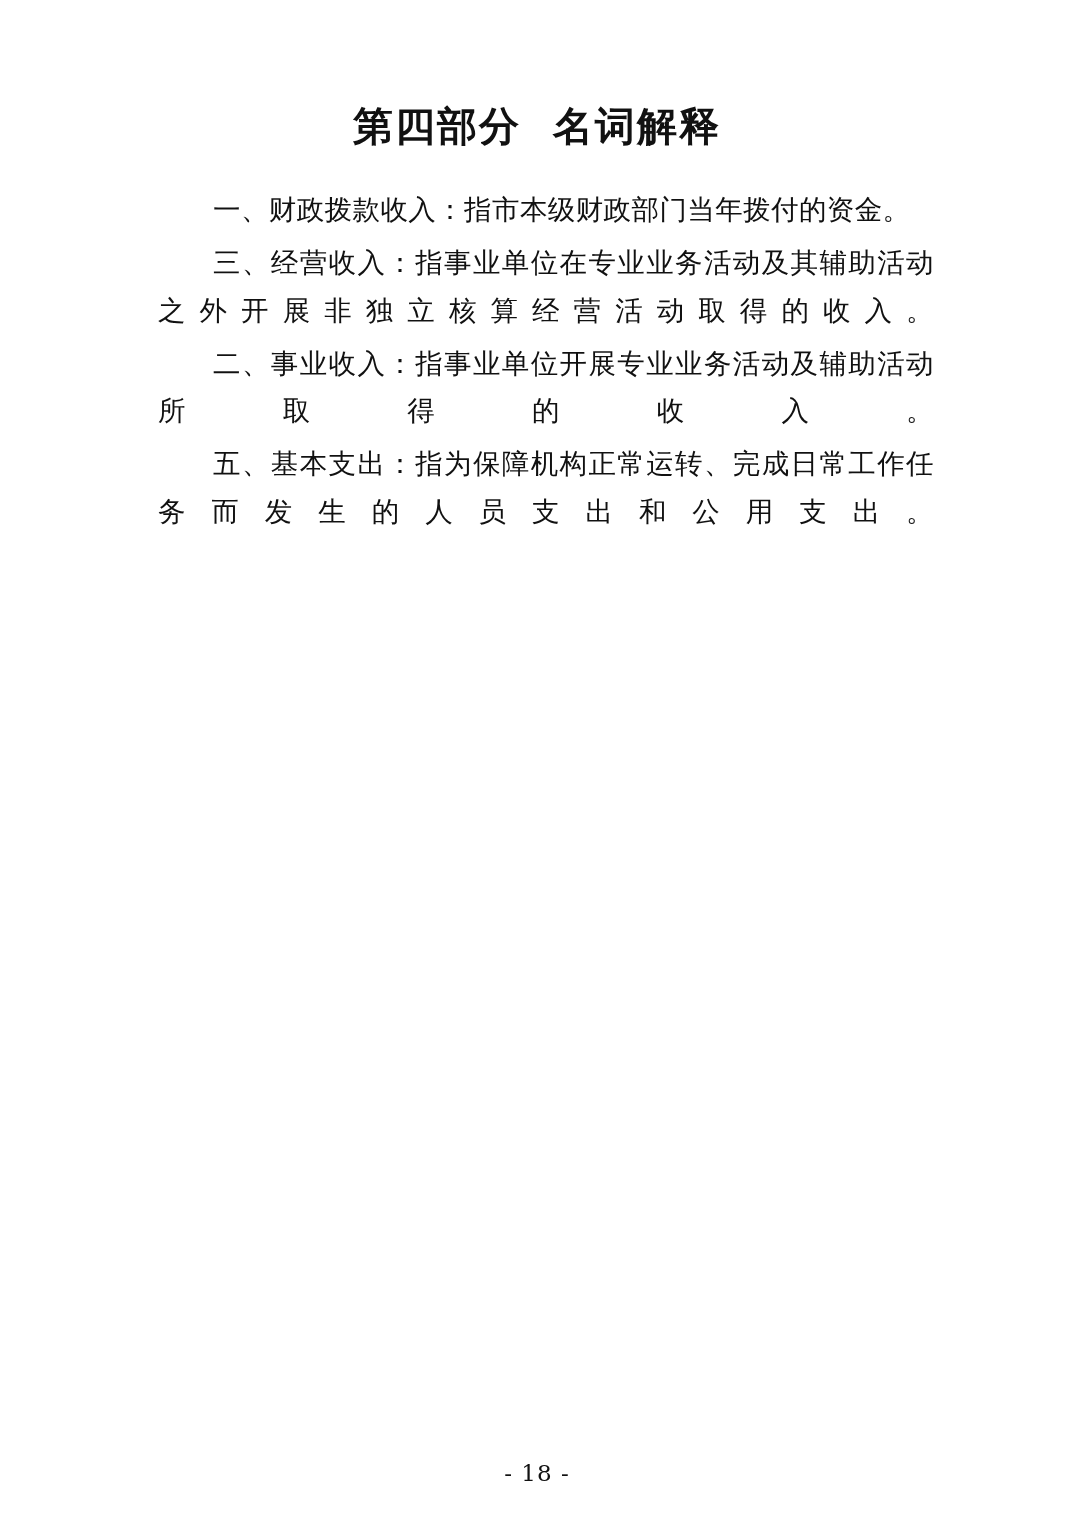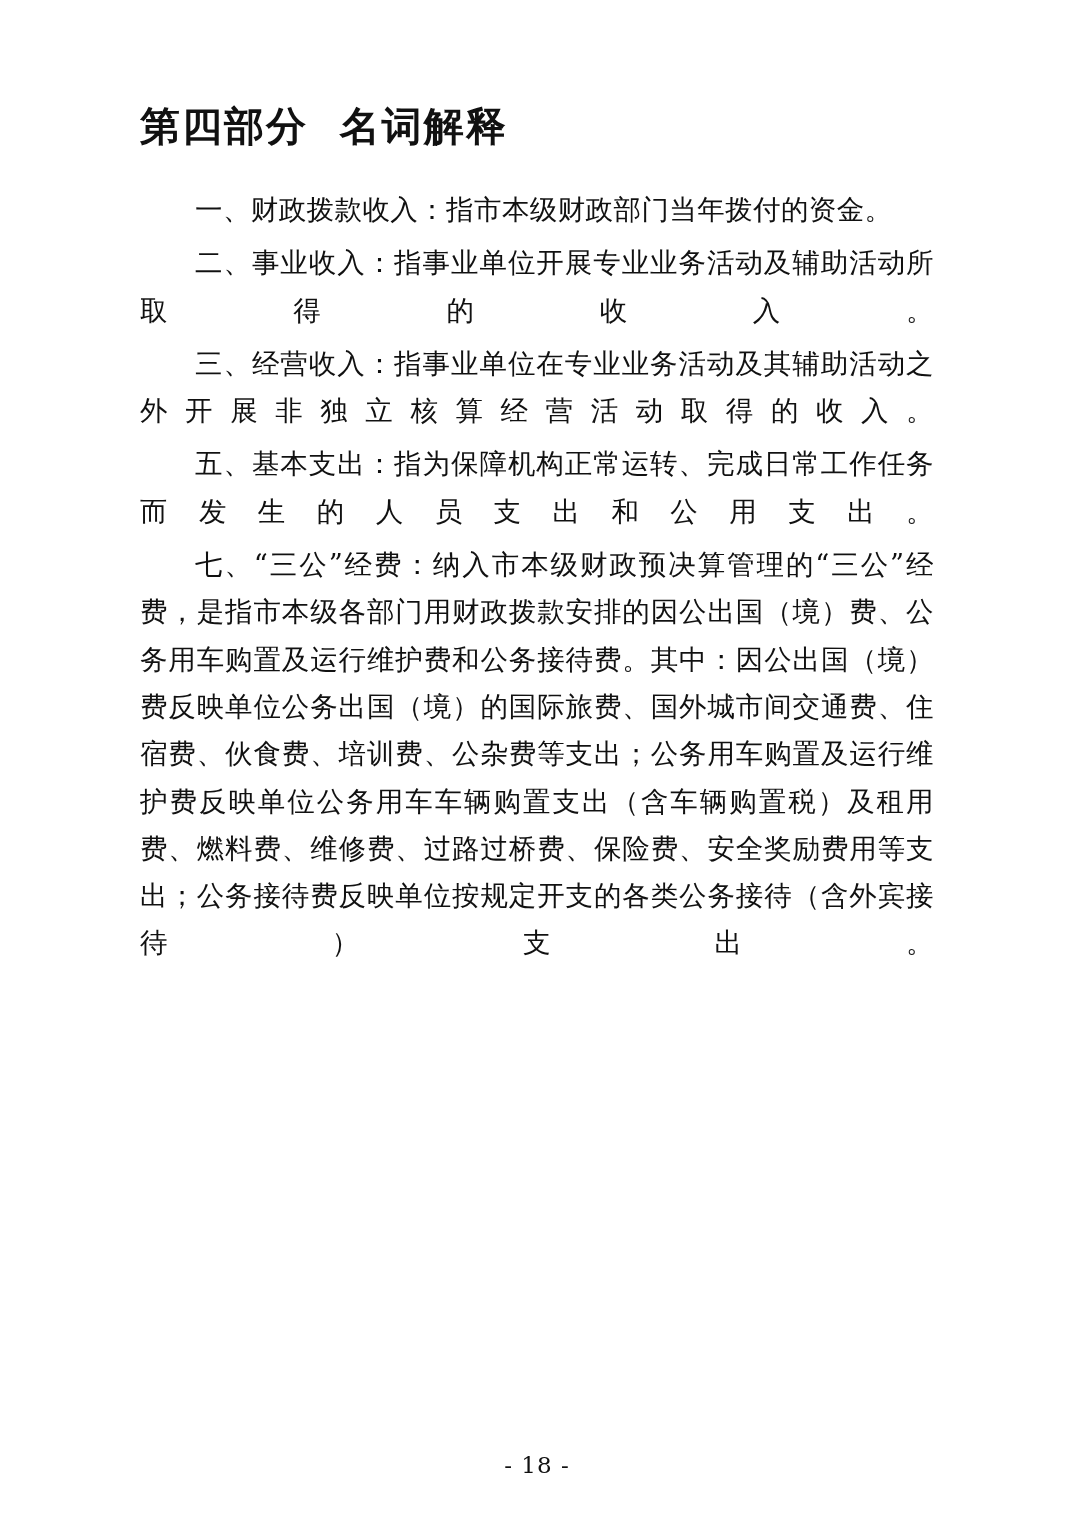--- a/index.html
+++ b/index.html
@@ -16,57 +16,57 @@
     overflow: hidden;
   }
   .page {
     width: 1074px;
     height: 1520px;
     box-sizing: border-box;
     padding: 86px 140px 0 140px;
     position: relative;
   }
   .doc-title {
+    text-align: center;
     font-size: 40px;
     font-weight: bold;
     letter-spacing: 2px;
     margin: 14px 0 34px 0;
     line-height: 1.3;
     white-space: pre;
   }
   .para {
     font-size: 27.5px;
     line-height: 1.72;
     text-align: justify;
     text-align-last: left;
     text-justify: inter-character;
-    margin: 0 0 6px 0;
+    margin: 0 0 6px 18px;
     text-indent: 2em;
     letter-spacing: 0.4px;
   }
   .para.wide {
     text-align-last: justify;
   }
   .footer {
     position: absolute;
-    bottom: 42px;
+    bottom: 34px;
     left: 0;
     width: 100%;
     text-align: center;
     font-size: 23px;
     letter-spacing: 1px;
   }
 </style>
 </head>
 <body>
 
 <div class="page">
 
   <div class="doc-title">第四部分  名词解释</div>
 
   <p class="para">一、财政拨款收入：指市本级财政部门当年拨付的资金。</p>
+  <p class="para wide">三、经营收入：指事业单位在专业业务活动及其辅助活动之外开展非独立核算经营活动取得的收入。</p>
   <p class="para wide">二、事业收入：指事业单位开展专业业务活动及辅助活动所取得的收入。</p>
-  <p class="para wide">三、经营收入：指事业单位在专业业务活动及其辅助活动之外开展非独立核算经营活动取得的收入。</p>
   <p class="para wide">五、基本支出：指为保障机构正常运转、完成日常工作任务而发生的人员支出和公用支出。</p>
-  <p class="para wide">七、“三公”经费：纳入市本级财政预决算管理的“三公”经费，是指市本级各部门用财政拨款安排的因公出国（境）费、公务用车购置及运行维护费和公务接待费。其中：因公出国（境）费反映单位公务出国（境）的国际旅费、国外城市间交通费、住宿费、伙食费、培训费、公杂费等支出；公务用车购置及运行维护费反映单位公务用车车辆购置支出（含车辆购置税）及租用费、燃料费、维修费、过路过桥费、保险费、安全奖励费用等支出；公务接待费反映单位按规定开支的各类公务接待（含外宾接待）支出。</p>
 
   <div class="footer">- 18 -</div>
 </div>
 
 </body></html>

